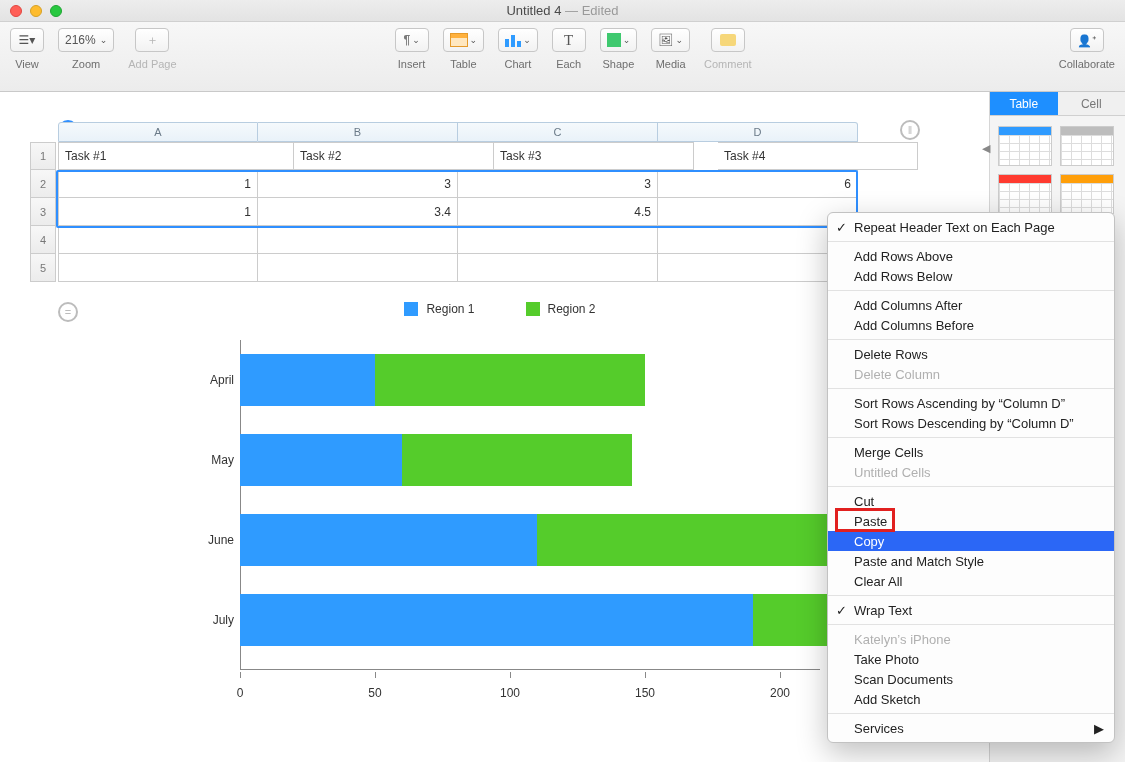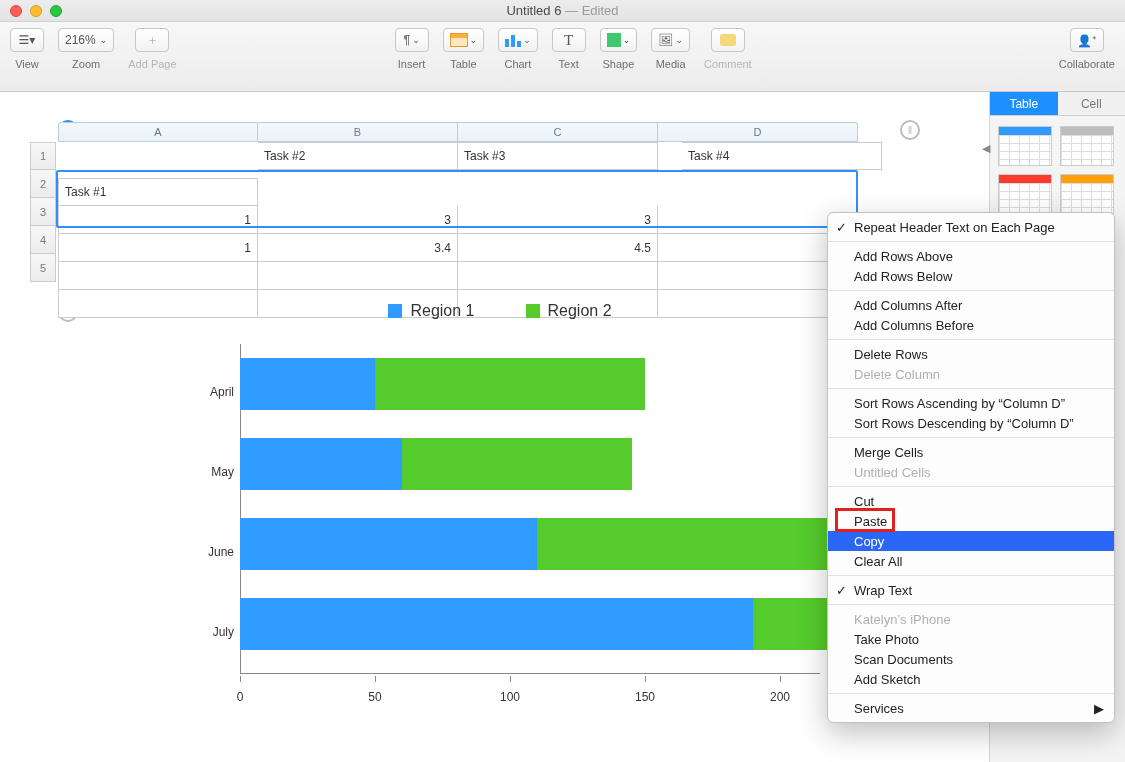--- a/index.html
+++ b/index.html
@@ -51,25 +51,25 @@
   .tcell{height:28px;border-right:1px solid #ccc;border-bottom:1px solid #ccc;font-size:12px;color:#333;display:flex;align-items:center;padding:0 6px;background:#fff;}
   .trow:first-child .tcell{border-top:1px solid #ccc;}
   .tcell:first-child{border-left:1px solid #ccc;}
   .tcell.num{justify-content:flex-end;}
   .trow.header .tcell{font-weight:400;background:#fff;}
   .selection-ring{position:absolute; border:2px solid #2f8fff; pointer-events:none; border-radius:2px;}
   .handle{position:absolute;width:20px;height:20px;border-radius:50%;background:#fff;border:2px solid #2f8fff;display:flex;align-items:center;justify-content:center;font-size:11px;color:#2f8fff;}
 
   
   .chartwrap{position:absolute; top:210px; left:180px; width:640px;}
-  .legend{display:flex;gap:51px;justify-content:center;font-size:16px;color:#333;margin-bottom:24px;}
+  .legend{display:flex;gap:51px;justify-content:center;font-size:12px;color:#333;margin-bottom:24px;}
   .lg{display:flex;align-items:center;gap:8px;}
   .sw{width:14px;height:14px;}
   .plot{position:relative;height:360px;margin-left:60px;}
-  .yaxis-labels{position:absolute;left:-56px;top:8px;bottom:30px;width:50px;}
+  .yaxis-labels{position:absolute;left:-56px;top:0;bottom:30px;width:50px;}
   .ylabel{position:absolute;right:0;font-size:12px;color:#333;transform:translateY(-50%);}
   .xaxis{position:absolute;left:0;right:0;bottom:30px;height:1px;background:#888;}
   .yax{position:absolute;left:0;top:0;bottom:30px;width:1px;background:#888;}
   .tick{position:absolute;bottom:22px;width:1px;height:6px;background:#888;}
   .xlabel{position:absolute;bottom:0;font-size:12px;color:#333;transform:translateX(-50%);}
   .bars{position:absolute;left:0;right:0;top:0;bottom:30px;}
   .bargroup{position:absolute;left:0;display:flex;height:52px;}
   .seg{height:100%;}
 
   
@@ -86,21 +86,21 @@
 </head>
 <body>
 
 <div class="titlebar">
   <div class="traffic">
     <div class="tl red"></div>
     <div class="tl yellow"></div>
     <div class="tl green"></div>
   </div>
   <div class="title">
-    <span>Untitled 6</span>
+    <span>Untitled 4</span>
     <span class="edited"> — <span>Edited</span></span>
   </div>
 </div>
 
 <div class="toolbar">
   <div class="tbgroup">
     <div class="btnrow">
         <div class="tbbtn">
           <span>☰▾</span>
         </div>
@@ -157,21 +157,21 @@
         </div>
       </div>
     <div class="lbl">Chart</div>
   </div>
   <div class="tbgroup">
     <div class="btnrow">
         <div class="tbbtn">
           <span style="font-family:serif;font-size:15px;color:#555">T</span>
         </div>
       </div>
-    <div class="lbl">Text</div>
+    <div class="lbl">Each</div>
   </div>
   <div class="tbgroup">
     <div class="btnrow">
         <div class="tbbtn">
           <span style="width:14px;height:14px;background:#3fc96f;display:inline-block"></span>
           <span style="font-size:9px;margin-left:2px">⌄</span>
         </div>
       </div>
     <div class="lbl">Shape</div>
   </div>
@@ -220,21 +220,21 @@
       </div>
     <div class="rowhdr" id="rowhdr">
         <div>1</div>
         <div>2</div>
         <div>3</div>
         <div>4</div>
         <div>5</div>
       </div>
     <div class="tbody" id="tbody">
         <div class="trow header">
-          <div class="tcell" style="width: 200px; margin-top: 36px;">Task #1</div>
+          <div class="tcell" style="width: 236px;">Task #1</div>
           <div class="tcell" style="width: 200px;">Task #2</div>
           <div class="tcell" style="width: 200px;">Task #3</div>
           <div class="tcell" style="width: 200px; margin-left: 24px;">Task #4</div>
         </div>
         <div class="trow">
           <div class="tcell num" style="width: 200px;">1</div>
           <div class="tcell num" style="width: 200px;">3</div>
           <div class="tcell num" style="width: 200px;">3</div>
           <div class="tcell num" style="width: 200px;">6</div>
         </div>
@@ -384,20 +384,23 @@
     <div class="mi">
       <span>Cut</span>
     </div>
     <div class="mi">
       <span>Paste</span>
     </div>
     <div class="mi hl">
       <span>Copy</span>
     </div>
     <div class="mi">
+      <span>Paste and Match Style</span>
+    </div>
+    <div class="mi">
       <span>Clear All</span>
     </div>
     <div class="sep"></div>
     <div class="mi">
       <span class="chk">✓</span>
       <span>Wrap Text</span>
     </div>
     <div class="sep"></div>
     <div class="mi disabled">
       <span>Katelyn’s iPhone</span>

